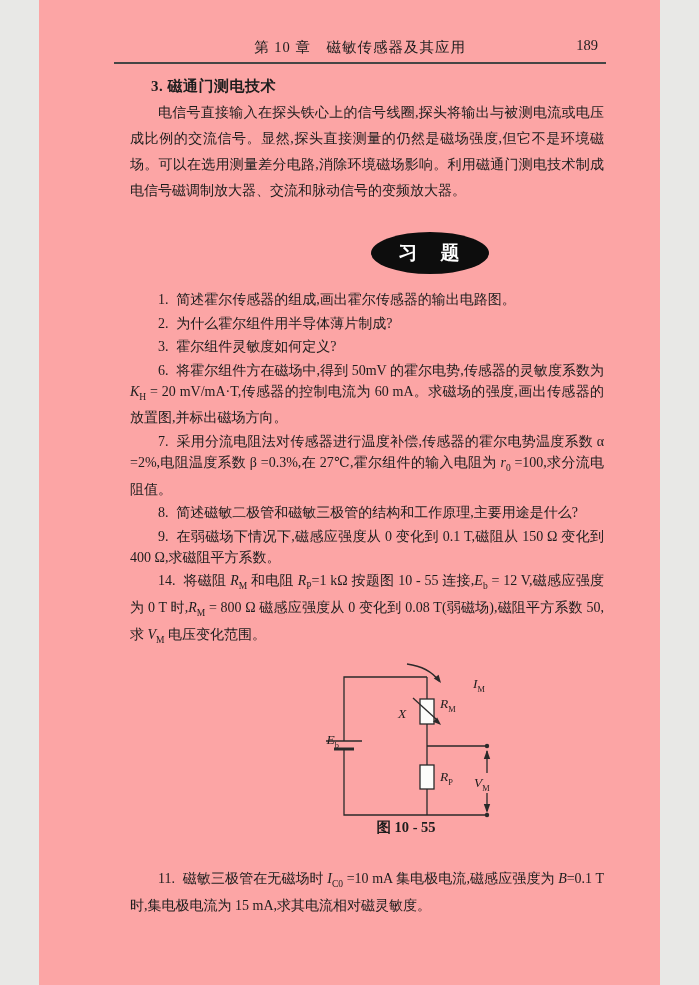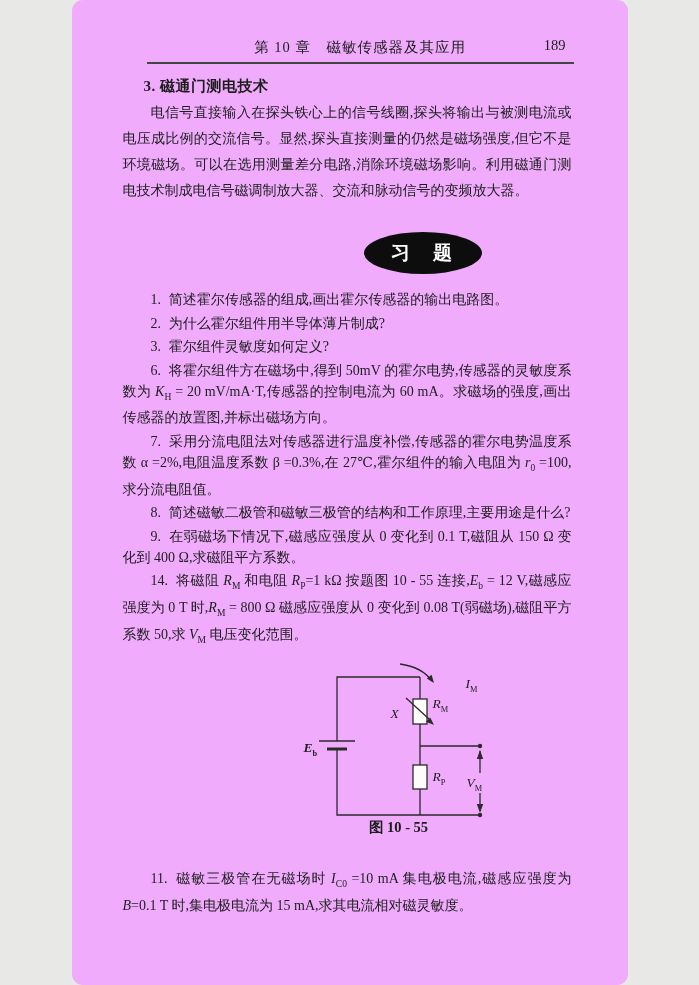--- a/index.html
+++ b/index.html
@@ -1,31 +1,30 @@
 <!DOCTYPE html>
 <html><head>
 <meta charset="utf-8">
 <style>
   html,body{margin:0;padding:0;background:#e8e8e6;}
   .page{
     position:relative;
-    width:556px;height:985px;
+    width:621px;height:985px;
     margin:0 auto;
-    background:#f0abfc;
+    background:#fca5a5;
     font-family:"Liberation Serif","DejaVu Serif",serif;
     color:#1d1d1d;
     overflow:hidden;
-    border-radius:11px;
   }
   
   .header{position:relative;padding-top:38px;margin:0 54px 0 75px;border-bottom:2.5px solid #454545;height:24px;}
   .chapter-title{position:absolute;left:0;right:0;top:38px;text-align:center;font-size:14.5px;letter-spacing:1px;}
   .page-number{position:absolute;right:8px;top:37px;font-size:14.5px;}
   
-  .content{padding:0 56px 0 51px;}
+  .content{padding:0 56px 0 51px;margin-left:40px;}
   .sec-heading{margin:13px 0 4px 21px;font-size:15px;font-weight:bold;letter-spacing:.5px;}
   .body-para{margin:2px 0 0 0;font-size:14px;line-height:26px;text-align:justify;text-indent:2em;}
   
   .exercise-badge{
     margin:28px 0 15px 241px;
     width:118px;height:42px;
     background:#0d0d0d;border-radius:50%;
     display:flex;align-items:center;justify-content:center;
   }
   .exercise-badge span{color:#fff;font-size:19px;font-weight:bold;letter-spacing:2px;}
@@ -109,21 +108,21 @@
         </g>
         <g fill="#2a2a2a" stroke="none">
           <polygon points="140,63 132.1,59.8 136.2,55.4"></polygon>
           <polygon points="140,21 132.8,16.4 137.6,12.8"></polygon>
           <polygon points="186,88 182.8,97 189.2,97"></polygon>
           <polygon points="186,151 182.8,142 189.2,142"></polygon>
           <circle cx="186" cy="84" r="2.2"></circle>
           <circle cx="186" cy="153" r="2.2"></circle>
         </g>
       </svg>
-      <div class="flabel" style="left:10px;top:78px;width:28px;font-weight:bold;"><i>E</i><sub>b</sub></div>
+      <div class="flabel" style="left:10px;top:70px;width:28px;text-align:right;"><i>E</i><sub>b</sub></div>
       <div class="flabel" style="left:97px;top:44px;"><i>X</i></div>
       <div class="flabel" style="left:139px;top:34px;"><i>R</i><sub>M</sub></div>
       <div class="flabel" style="left:172px;top:14px;"><i>I</i><sub>M</sub></div>
       <div class="flabel" style="left:139px;top:107px;"><i>R</i><sub>P</sub></div>
       <div class="flabel" style="left:173px;top:113px;"><i>V</i><sub>M</sub></div>
       <div class="fig-caption">图 10 - 55</div>
     </div>
 
     <div id="exercise-tail" class="tail">
   <p class="item"><span class="num">11.</span><span class="txt">磁敏三极管在无磁场时 <i>I</i><sub>C0</sub> =10 mA 集电极电流,磁感应强度为 <i>B</i>=0.1 T 时,集电极电流为 15 mA,求其电流相对磁灵敏度。</span></p>

